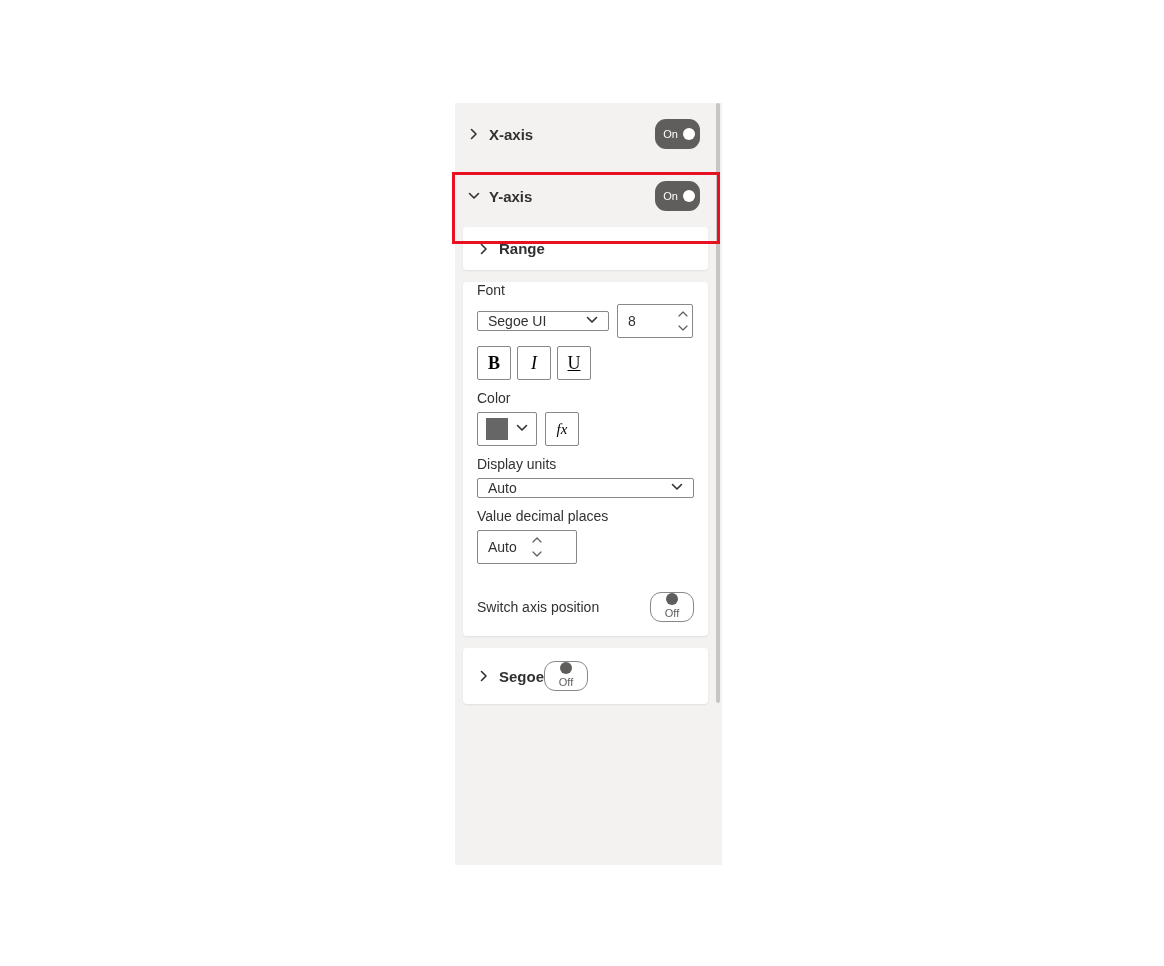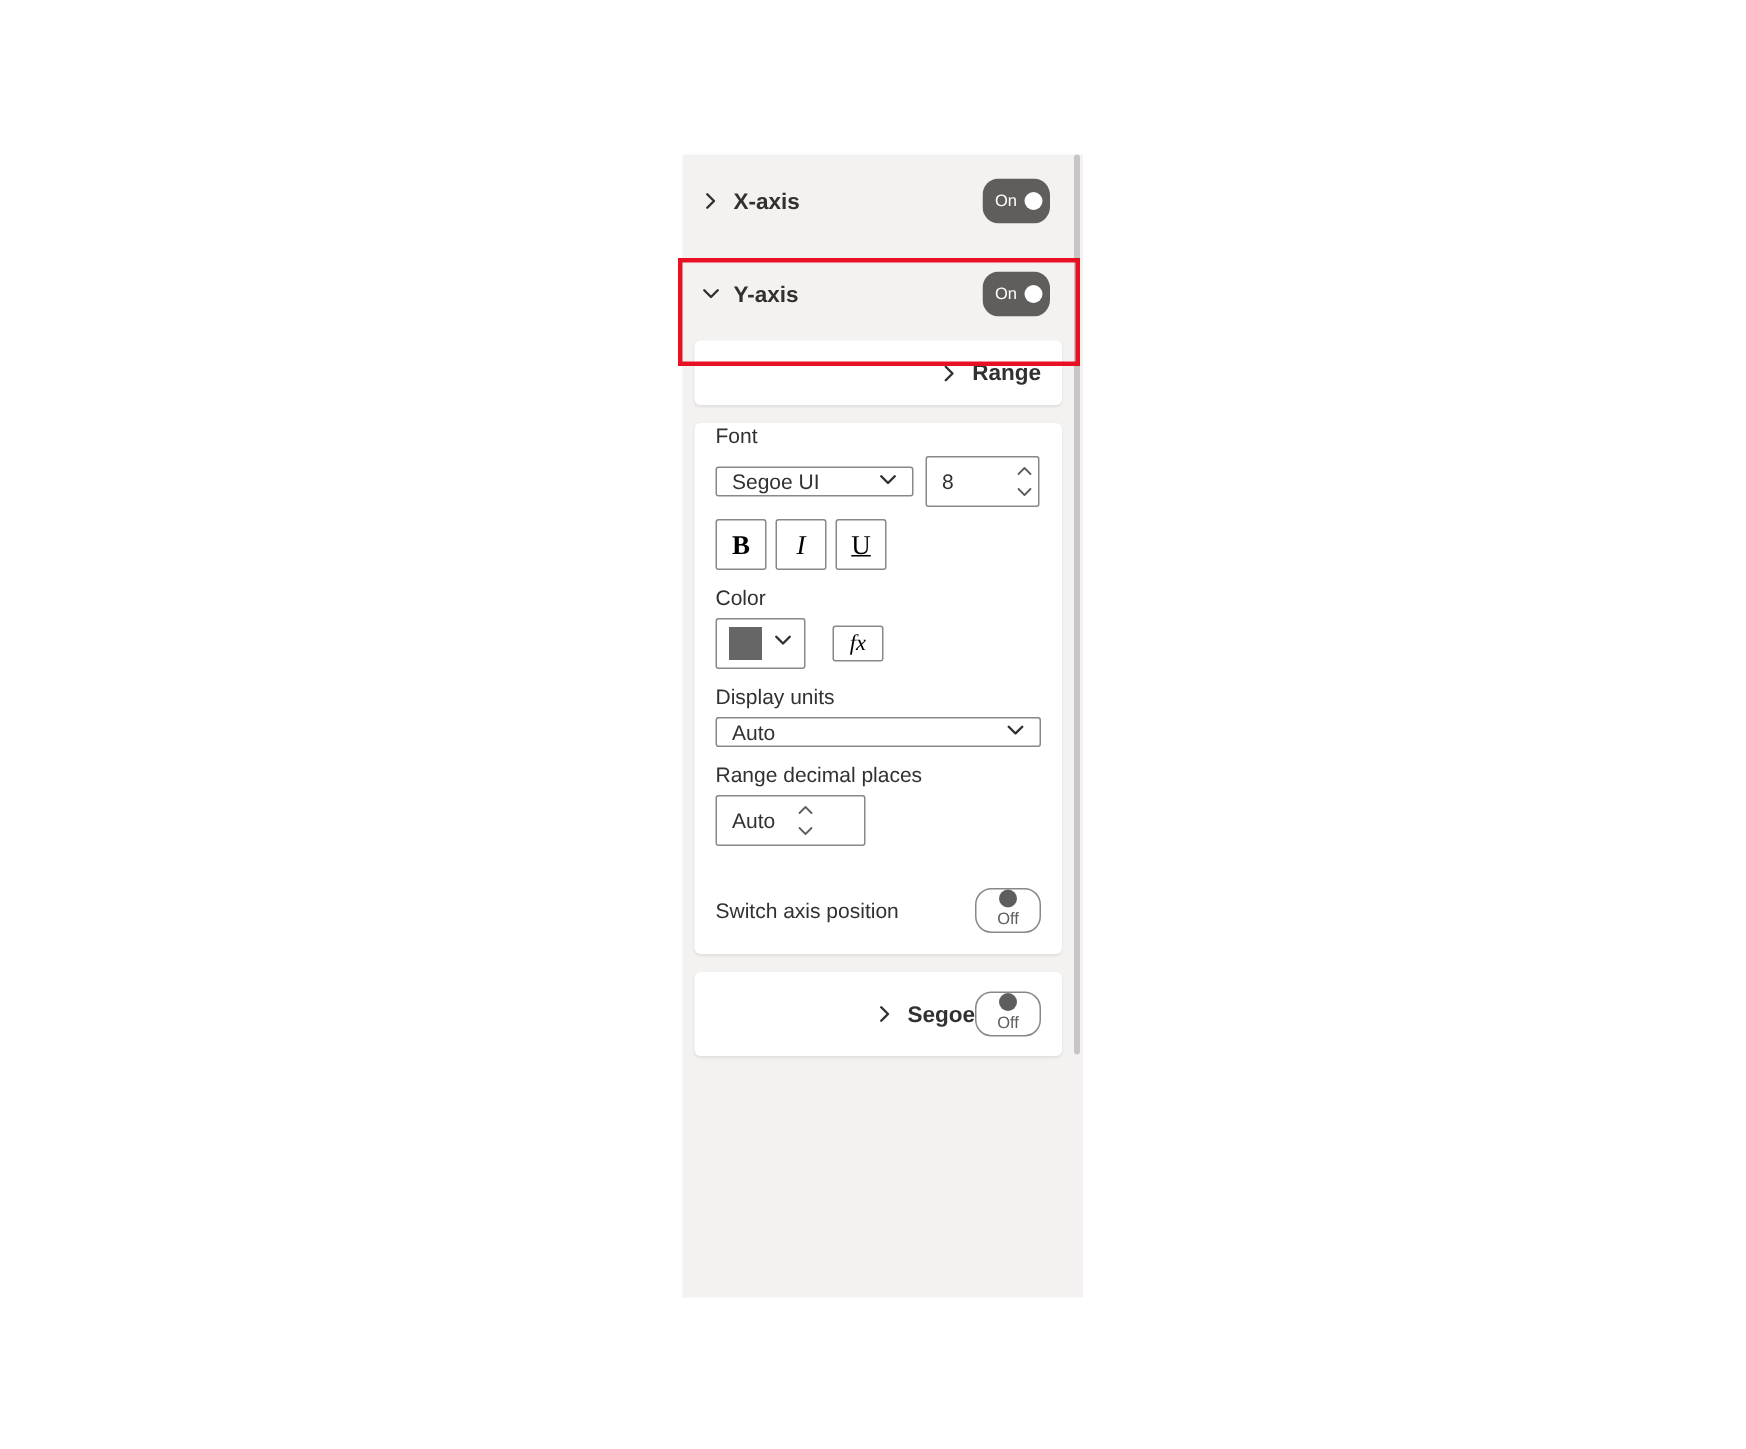--- a/index.html
+++ b/index.html
@@ -104,21 +104,21 @@
     .card {
       background: #fff;
       border-radius: 4px;
       box-shadow: 0 1px 2px rgba(0,0,0,0.08);
       margin-bottom: 12px;
       padding: 0;
     }
     .card-header {
       display: flex;
       align-items: center;
-      justify-content: flex-end;
+      justify-content: flex-start;
       padding: 13px 14px;
       cursor: pointer;
     }
     .card-header .left {
       display: flex;
       align-items: center;
       gap: 8px;
     }
     .card-title {
       font-size: 15px;
@@ -225,32 +225,31 @@
       border-radius: 2px;
       background: #fff;
     }
     .color-swatch {
       width: 22px;
       height: 22px;
       background: #666666;
     }
     .fx-btn {
       width: 34px;
-      height: 24px;
+      height: 34px;
       border: 1px solid #8a8886;
       background: #fff;
       display: flex;
       align-items: center;
       justify-content: center;
       cursor: pointer;
       font-style: italic;
       font-family: "Times New Roman", serif;
       font-size: 15px;
       border-radius: 2px;
-      margin-left: 10px;
     }
     .inline-toggle-row {
       display: flex;
       align-items: center;
       justify-content: space-between;
       margin-top: 28px;
     }
     .inline-toggle-row .label {
       font-size: 14px;
       color: #323130;
@@ -366,21 +365,21 @@
         <span class="field-label">Display units</span>
         <div class="select wide">
           <span>Auto</span>
           <span>
             <svg width="12" height="12" viewBox="0 0 12 12">
                 <path d="M1.5 3.5 L6 8 L10.5 3.5" stroke="#323130" stroke-width="1.6" fill="none" stroke-linecap="round" stroke-linejoin="round"></path>
               </svg>
           </span>
         </div>
 
-        <span class="field-label">Range decimal places</span>
+        <span class="field-label">Value decimal places</span>
         <div class="spinner" style="width:100px;">
           <span class="value">Auto</span>
           <div class="arrows">
             <div class="arrow">
               <svg width="10" height="6" viewBox="0 0 10 6">
                   <path d="M1 5 L5 1 L9 5" stroke="#605e5c" stroke-width="1.2" fill="none" stroke-linecap="round" stroke-linejoin="round"></path>
                 </svg>
             </div>
             <div class="arrow">
               <svg width="10" height="6" viewBox="0 0 10 6">

